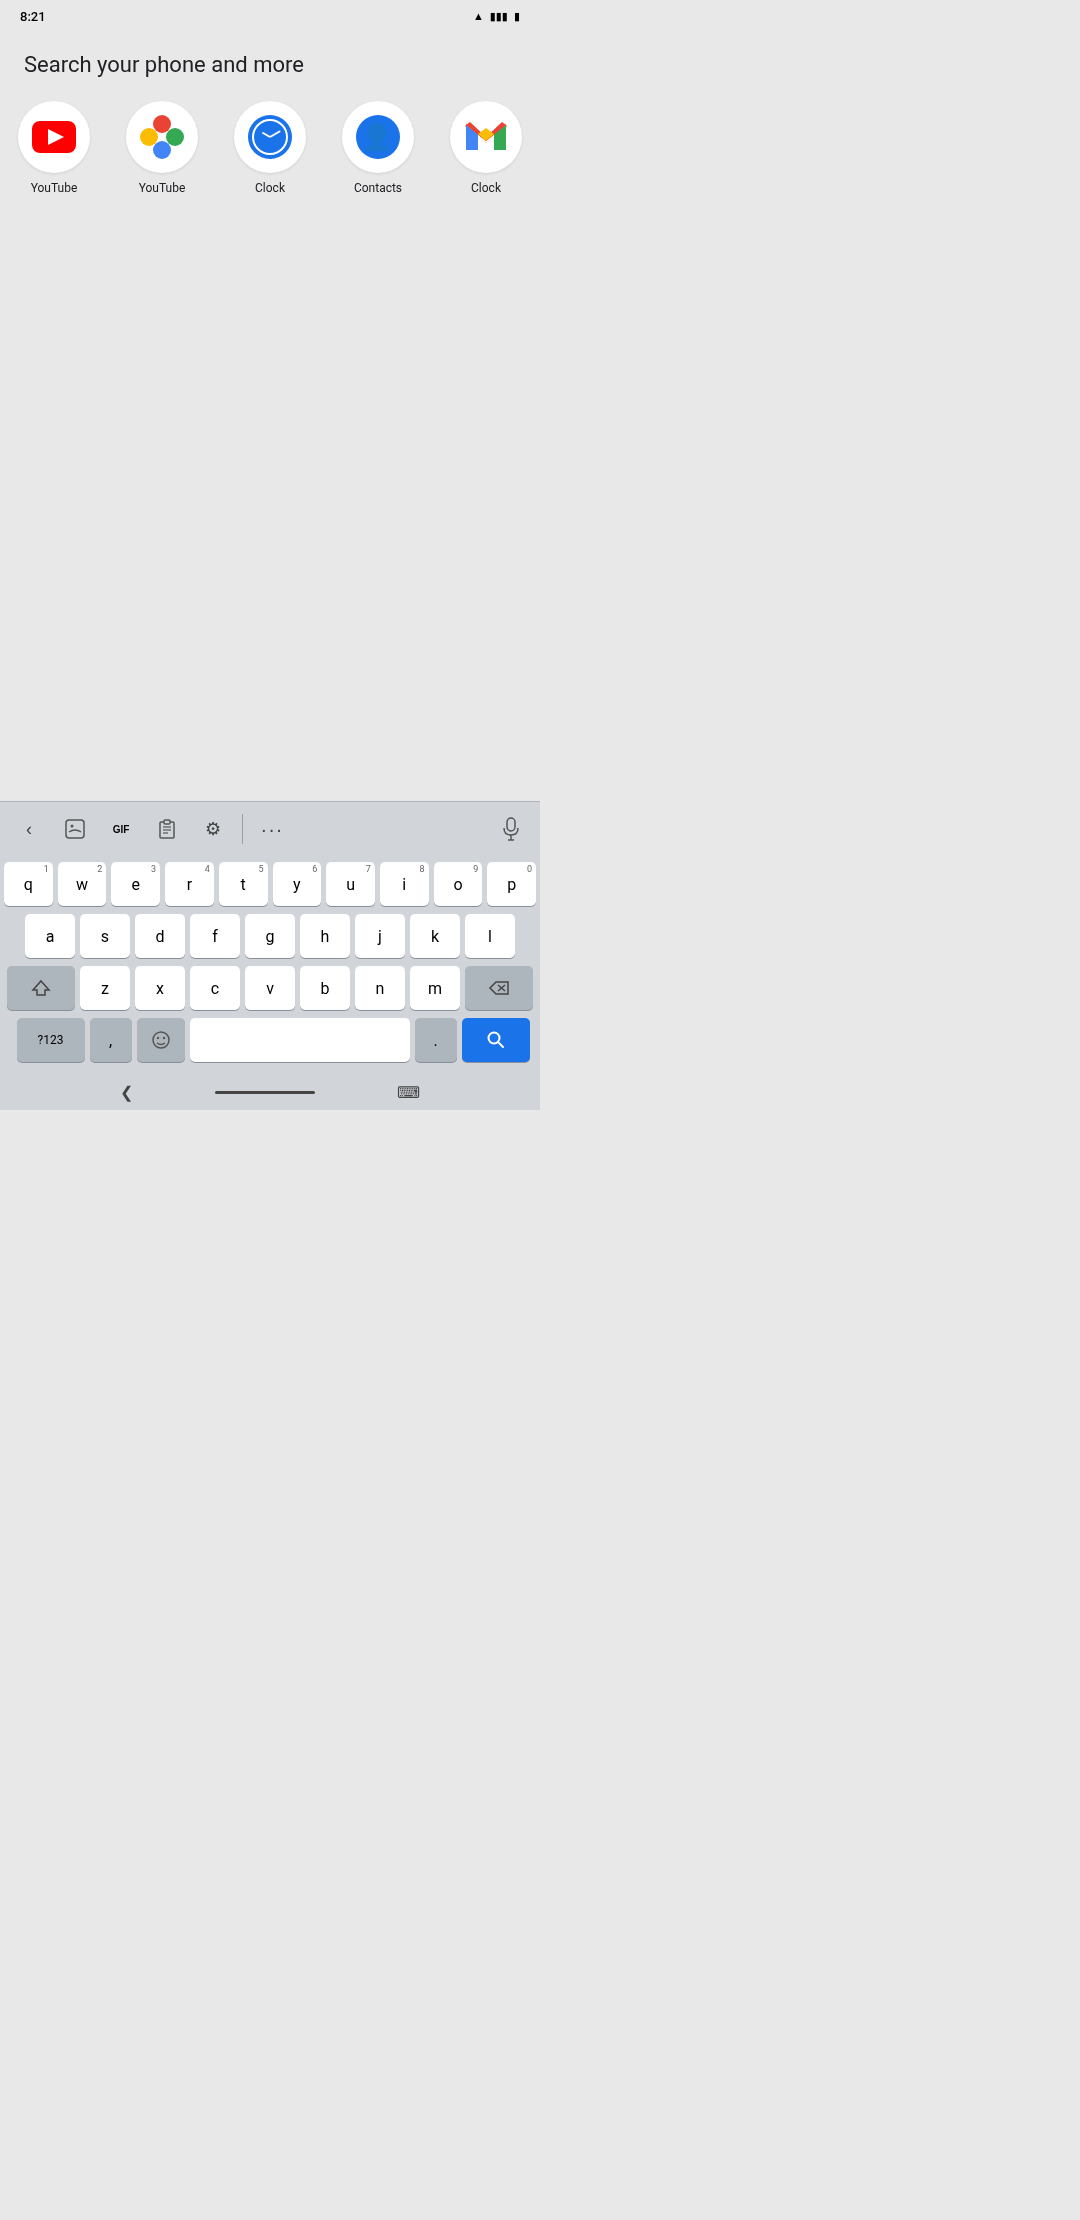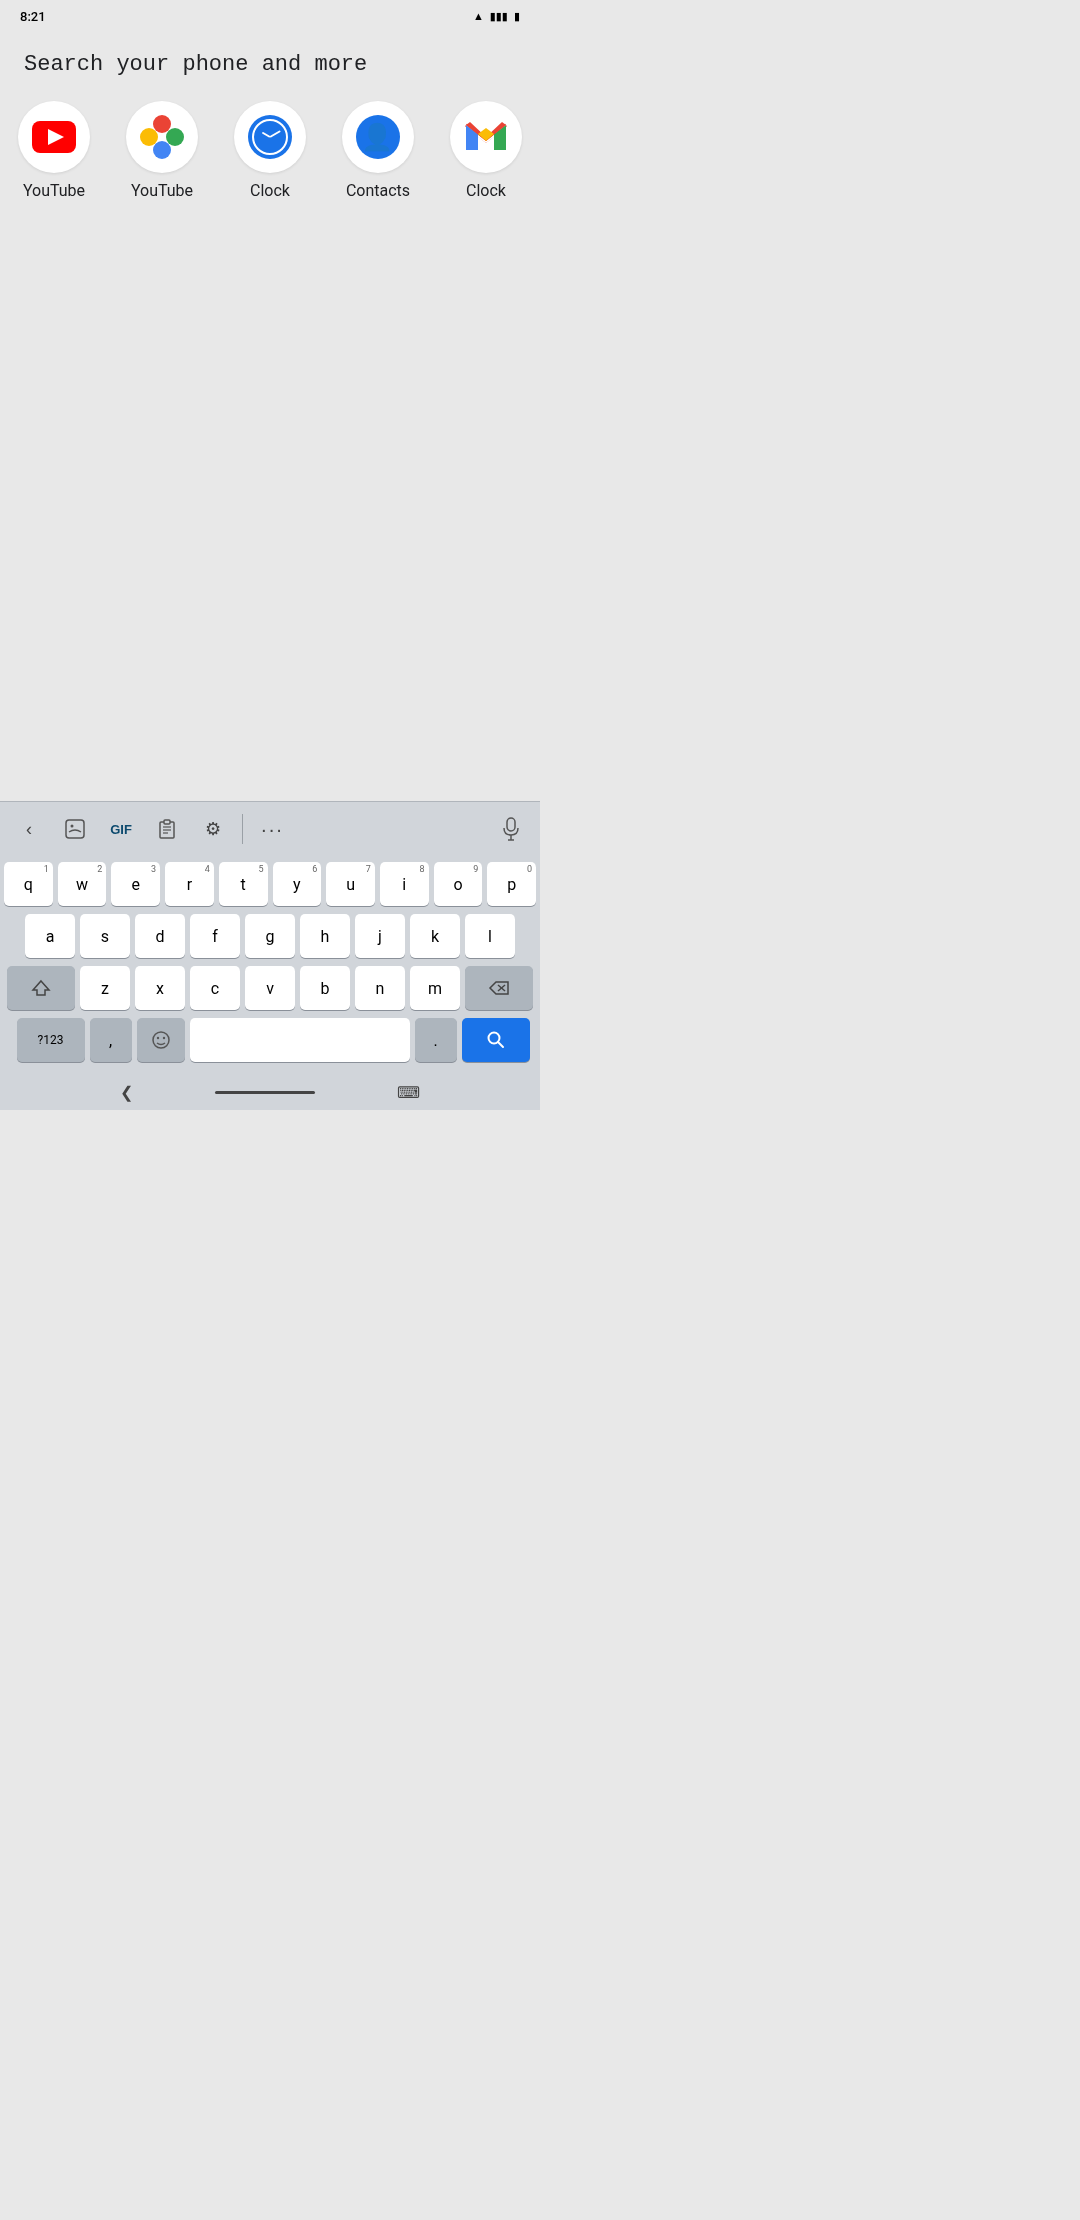--- a/index.html
+++ b/index.html
@@ -37,21 +37,20 @@
       font-size: 11px;
       color: #000;
     }
 
     
     .search-heading {
       padding: 24px 24px 16px 24px;
       font-size: 22px;
       font-weight: 400;
       color: #202124;
-      font-family: Liberation Mono, monospace;
     }
 
     
     .app-grid {
       display: flex;
       flex-direction: row;
       gap: 0;
       padding: 8px 0 24px 0;
       justify-content: space-around;
     }
@@ -67,21 +66,21 @@
       height: 72px;
       border-radius: 50%;
       background: #fff;
       display: flex;
       align-items: center;
       justify-content: center;
       margin-bottom: 8px;
       box-shadow: 0 1px 3px rgba(0,0,0,0.1);
     }
     .app-label {
-      font-size: 16px;
+      font-size: 12px;
       color: #202124;
       text-align: center;
     }
 
     
     .yt-icon {
       width: 44px;
       height: 32px;
       background: #FF0000;
       border-radius: 8px;
@@ -406,21 +405,21 @@
 
   <div class="keyboard-toolbar">
     <button class="toolbar-btn">‹</button>
     <button class="toolbar-btn">
       <svg width="22" height="22" viewBox="0 0 22 22" fill="none">
         <rect x="2" y="2" width="18" height="18" rx="3" stroke="#555" stroke-width="1.5" fill="none"></rect>
         <circle cx="8" cy="8" r="1.5" fill="#555"></circle>
         <path d="M5 14 Q11 10 17 14" stroke="#555" stroke-width="1.5" fill="none"></path>
       </svg>
     </button>
-    <button class="toolbar-btn" style="font-size:13px; font-weight:700; color:#0c4a6e;">GIF</button>
+    <button class="toolbar-btn" style="font-size:10px; font-weight:700; color:#000000;">GIF</button>
     <button class="toolbar-btn">
       <svg width="20" height="22" viewBox="0 0 20 22" fill="none">
         <rect x="3" y="4" width="14" height="16" rx="1" stroke="#555" stroke-width="1.5" fill="none"></rect>
         <rect x="7" y="2" width="6" height="4" rx="1" stroke="#555" stroke-width="1.5" fill="#d1d5da"></rect>
         <line x1="6" y1="9" x2="14" y2="9" stroke="#555" stroke-width="1.2"></line>
         <line x1="6" y1="12" x2="14" y2="12" stroke="#555" stroke-width="1.2"></line>
         <line x1="6" y1="15" x2="11" y2="15" stroke="#555" stroke-width="1.2"></line>
       </svg>
     </button>
     <button class="toolbar-btn">⚙</button>

